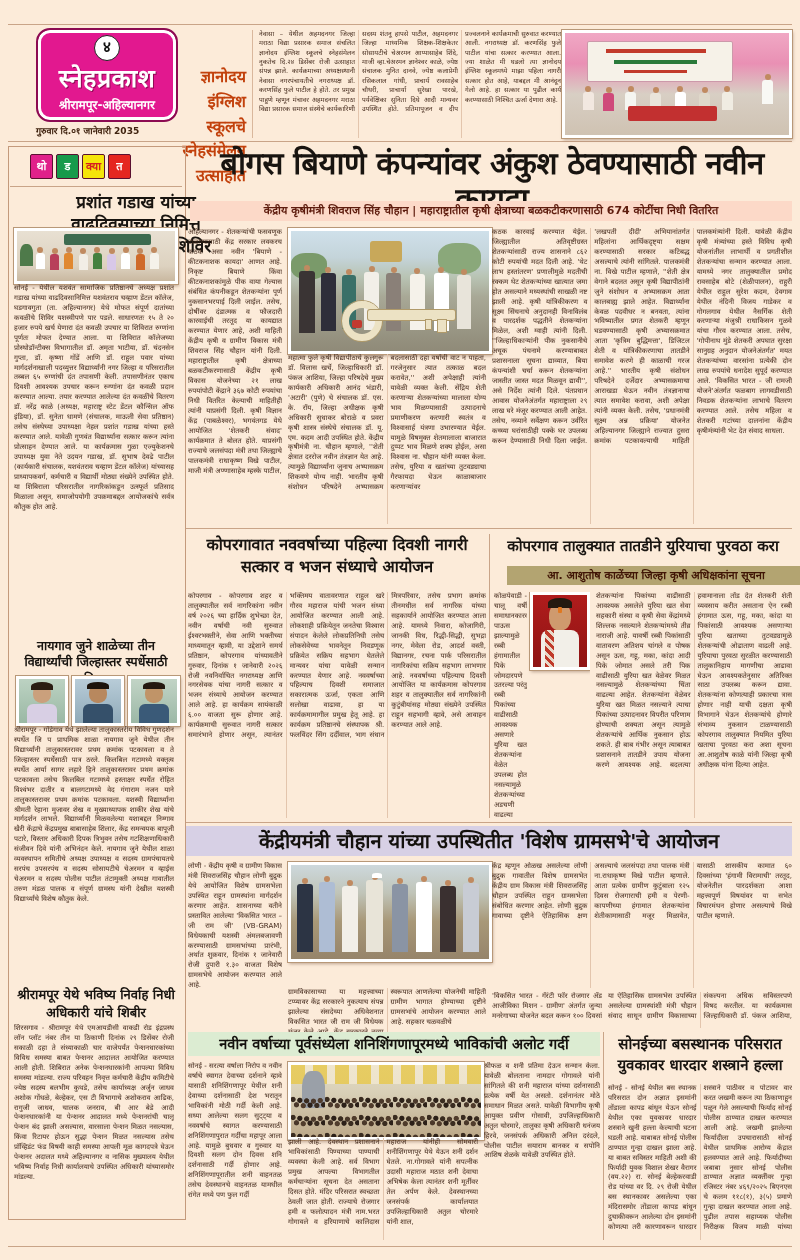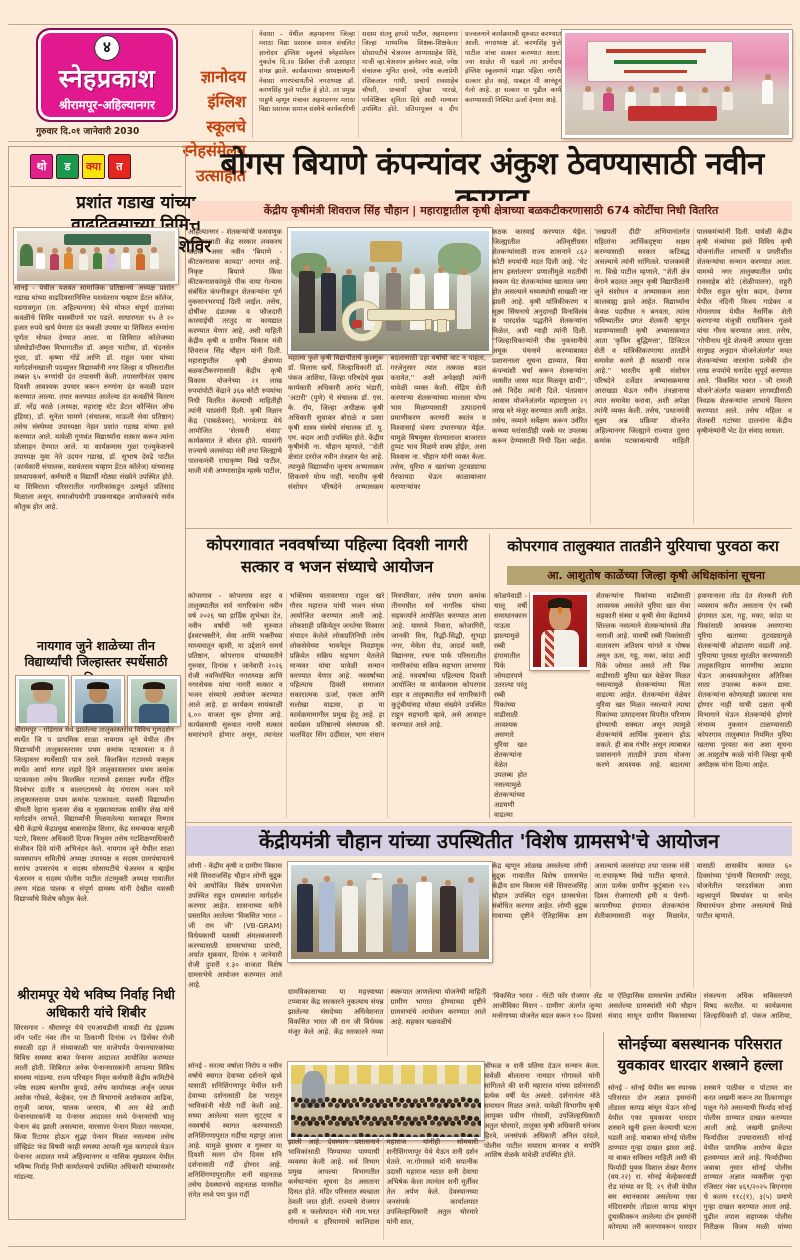--- a/index.html
+++ b/index.html
@@ -35,21 +35,21 @@
 <div id="page">
 
   <div class="rule-h" style="left:8px;right:8px;top:24px;"></div>
   <div class="rule-h" style="left:8px;right:8px;top:141px;"></div>
 
   <div class="abs masthead" style="left:36px;top:28px;width:138px;height:90px;">
     <div class="m-badge">४</div>
     <div class="m-title">स्नेहप्रकाश</div>
     <div class="m-sub">श्रीरामपूर-अहिल्यानगर</div>
   </div>
-  <div class="abs dateline" style="left:36px;top:124px;width:140px;">गुरुवार दि.०१ जानेवारी 2030</div>
+  <div class="abs dateline" style="left:36px;top:124px;width:140px;">गुरुवार दि.०१ जानेवारी 2035</div>
 
   <div class="abs" style="left:176px;top:30px;width:70px;font-size:16px;font-weight:bold;color:#c2410c;text-align:right;line-height:1.55;white-space:pre-line;margin-top:35px;">ज्ञानोदय
 इंग्लिश
 स्कूलचे
 स्नेहसंमेलन
 उत्साहात</div>
   <div class="abs body-txt cols3" style="left:252px;top:30px;width:302px;height:108px;font-size:6.6px;border-left:1px solid #d9b79c;padding-left:6px;">नेवासा – येथील अहमदनगर जिल्हा मराठा विद्या प्रसारक समाज संचलित ज्ञानोदय इंग्लिश स्कूलचे स्नेहसंमेलन नुकतेच दि.२४ डिसेंबर रोजी उत्साहात संपन्न झाले. कार्यक्रमाच्या अध्यक्षस्थानी नेवासा नगरपंचायतीचे नगराध्यक्ष डॉ. करणसिंह फुले पाटील हे होते. तर प्रमुख पाहुणे म्हणून मंचावर अहमदनगर मराठा विद्या प्रसारक समाज संस्थेचे कार्यकारिणी सदस्य शंतनू हापसे पाटील, अहमदनगर जिल्हा माध्यमिक शिक्षक-शिक्षकेतर सोसायटीचे चेअरमन आप्पासाहेब शिंदे, माजी व्हा.चेअरमन ज्ञानेश्वर काळे, ज्येष्ठ संचालक मुनित दानवे, ज्येष्ठ कलाप्रेमी रसिकलाल गांधी, प्राचार्य रावसाहेब चौधरी, प्राचार्या सुरेखा पारखे, पर्यवेक्षिका सुनिता दिघे आदी मान्यवर उपस्थित होते. प्रतिमापूजन व दीप प्रज्वलनाने कार्यक्रमाची सुरुवात करण्यात आली. नगराध्यक्ष डॉ. करणसिंह फुले पाटील यांचा सत्कार करण्यात आला. ज्या शाळेत मी घडलो त्या ज्ञानोदय इंग्लिश स्कूलमध्ये माझा पहिला नागरी सत्कार होत आहे, याबद्दल मी आनंदून गेलो आहे. हा सत्कार या पुढील कार्य करण्यासाठी निश्चित ऊर्जा देणारा आहे.</div>
 
   <div class="photo" style="left:562px;top:30px;width:224px;height:102px;background:linear-gradient(180deg,#f0a8c4 0%,#e990b4 30%,#d8cfc4 60%,#cfc2b2 100%);">
     <div class="abs" style="left:10%;top:8%;width:64%;height:38%;background:#f6f2e8;border:1px solid #c9a;border-radius:2px;">
@@ -177,20 +177,21 @@
     <div class="person" style="left:51%;top:14%;width:16px;height:74px;--c:#8a94a4;"></div>
     <div class="person" style="left:63%;top:12%;width:16px;height:76px;--c:#ffffff;"></div>
     <div class="person" style="left:75%;top:16%;width:16px;height:72px;--c:#3a3030;"></div>
     <div class="person" style="left:87%;top:13%;width:16px;height:75px;--c:#c8ccd4;"></div>
   </div>
   <div class="abs body-txt cols2" style="left:288px;top:960px;width:198px;height:68px;margin-top:28px;">ग्रामविकासाच्या या महत्त्वाच्या टप्प्यावर केंद्र सरकारने नुकत्याच संपन्न झालेल्या संसदेच्या अधिवेशनात विकसित भारत जी राम जी विधेयक मंजूर केले आहे. केंद्र सरकारने नव्या स्वरूपात आणलेल्या योजनेची माहिती ग्रामीण भागात होण्याच्या दृष्टीने ग्रामसभांचे आयोजन करण्यात आले आहे. सहकार चळवळीचे</div>
   <div class="abs body-txt cols3" style="left:492px;top:862px;width:300px;height:126px;">केंद्र म्हणून ओळख असलेल्या लोणी बुद्रुक गावातील विशेष ग्रामसभेत केंद्रीय ग्राम विकास मंत्री शिवराजसिंह चौहान उपस्थित राहून ग्रामसभेला संबोधित करणार आहेत. लोणी बुद्रुक गावाच्या दृष्टीने ऐतिहासिक क्षण असल्याचे जलसंपदा तथा पालक मंत्री ना.राधाकृष्ण विखे पाटील म्हणाले. आता प्रत्येक ग्रामीण कुटुंबाला १२५ दिवस रोजगाराची हमी व पेरणी-कापणीच्या हंगामात शेतकऱ्यांना शेतीकामासाठी मजूर मिळावेत, यासाठी शासकीय कामात ६० दिवसांच्या 'हंगामी विरामाची' तरतूद, योजनेतील पारदर्शकता आशा महत्त्वपूर्ण विषयांवर या सभेत विचारमंथन होणार असल्याचे विखे पाटील म्हणाले.</div>
   <div class="abs body-txt cols2" style="left:492px;top:992px;width:110px;height:36px;columns:1;">'विकसित भारत - गॅरंटी फॉर रोजगार अँड आजीविका मिशन - ग्रामीण' अंतर्गत जुन्या मनरेगाच्या योजनेत बदल करून १०० दिवसां ऐवजी आता १२५ दिवस रोजगाराची हमी मिळणार आहे. या ऐतिहासिक ग्रामसभेच्या नियोजनाचा आढावा जलसंपदा तथा जिल्ह्याचे पालकमंत्री राधाकृष्ण विखे पाटील यांनी घेतला.</div>
   <div class="abs body-txt cols2" style="left:608px;top:992px;width:184px;height:36px;">या ऐतिहासिक ग्रामसभेस उपस्थित असलेल्या ग्रामस्थांशी मंत्री चौहान संवाद साधून ग्रामीण विकासाच्या संकल्पना अधिक सविस्तरपणे विषद करतील. या कार्यक्रमास जिल्हाधिकारी डॉ. पंकज आशिया, जिल्हा परिषदेचे मुख्य कार्यकारी अधिकारी आनंद भंडारी यांच्यासह प्रशासनातील वरिष्ठ अधिकारी उपस्थित राहणार आहेत. या विशेष ग्रामसभेचे कामकाज व मान्यवरांचे मार्गदर्शन समाजमाध्यमाद्वारे थेट प्रक्षेपित करण्यात येणार आहे.</div>
 
+  <div class="abs headline-band" style="left:188px;top:1032px;width:412px;height:24px;background:#dcecd2;font-size:14.5px;line-height:24px;">नवीन वर्षाच्या पूर्वसंध्येला शनिशिंगणापूरमध्ये भाविकांची अलोट गर्दी</div>
   <div class="abs body-txt" style="left:188px;top:1062px;width:94px;height:178px;">सोनई - सरत्या वर्षाला निरोप व नवीन वर्षाचे स्वागत देवाच्या दर्शनाने व्हावे यासाठी शनिशिंगणापूर येथील शनी देवाच्या दर्शनासाठी देश भरातून भाविकांनी मोठी गर्दी केली आहे. सध्या आलेल्या सलग सुट्ट्या व नववर्षाचे स्वागत करण्यासाठी शनिशिंगणापुरात गर्दीचा महापूर आला आहे. यामुळे बुधवार व गुरुवार या दिवशी सलग दोन दिवस शनि दर्शनासाठी गर्दी होणार आहे. शनिशिंगणापूरातील शनी वाहनतळ तसेच देवस्थानचे वाहनतळ यामधील रांगेत मध्ये पण फुल गर्दी</div>
   <div class="photo" style="left:288px;top:1062px;width:190px;height:72px;background:linear-gradient(180deg,#e4ddc8 0%,#d8cfb6 40%,#bca888 100%);">
     <div class="abs" style="left:0;top:0;width:100%;height:26%;background:repeating-linear-gradient(90deg,#e8c84a 0 14px,#f2e8d0 14px 22px);opacity:.8;"></div>
     <div class="abs" style="left:6%;top:8%;width:12%;height:52%;background:#9aa0a8;border-radius:40% 40% 10% 10%;"></div>
     <div class="abs" style="left:0;top:40%;width:100%;height:60%;background:radial-gradient(circle at 6% 30%,#3a2c20 2.2px,transparent 3px),radial-gradient(circle at 16% 60%,#4a382a 2.2px,transparent 3px),radial-gradient(circle at 26% 35%,#2c2018 2.2px,transparent 3px),radial-gradient(circle at 36% 65%,#503c2c 2.2px,transparent 3px),radial-gradient(circle at 46% 38%,#3a2c20 2.2px,transparent 3px),radial-gradient(circle at 56% 62%,#2c2018 2.2px,transparent 3px),radial-gradient(circle at 66% 40%,#4a382a 2.2px,transparent 3px),radial-gradient(circle at 76% 64%,#3a2c20 2.2px,transparent 3px),radial-gradient(circle at 86% 36%,#503c2c 2.2px,transparent 3px),radial-gradient(circle at 96% 60%,#2c2018 2.2px,transparent 3px);background-size:34px 18px;"></div>
   </div>
   <div class="abs body-txt cols2" style="left:288px;top:1138px;width:190px;height:102px;">झाली आहे. देवस्थान प्रशासनाने भाविकांसाठी पिण्याच्या पाण्याची व्यवस्था केली आहे. सर्व विभाग प्रमुख आपल्या विभागतील कर्मचाऱ्यांना सूचना देत असताना दिसत होते. मंदिर परिसरात स्वच्छता ठेवली जात होती. राज्याचे रोजगार हमी व फलोत्पादन मंत्री नाम.भरत गोगावले व हरियाणाचे कालिदास महाराज यांनीही सोमवारी शनीशिंगणापूर येथे येऊन शनी दर्शन घेतले. ना.गोगावले यांनी सपत्नीक उदासी महाराज मठात शनी देवाचा अभिषेक केला त्यानंतर शनी मूर्तीवर तेल अर्पण केले. देवस्थानच्या जनसंपर्क कार्यालयात उपजिल्हाधिकारी अतुल चोरमारे यांनी शाल,</div>
   <div class="abs body-txt" style="left:484px;top:1062px;width:116px;height:178px;">श्रीफळ व शनी प्रतिमा देऊन सन्मान केला. यावेळी बोलताना नामदार गोगावले यांनी सांगितले की शनी महाराज यांच्या दर्शनासाठी प्रत्येक वर्षी येत असतो. दर्शनानंतर मोठे समाधान मिळत असते. यावेळी विभागीय कृषी आयुक्त प्रवीण गोसावी, उपजिल्हाधिकारी अतुल चोरमारे, तालुका कृषी अधिकारी धनंजय हिरवे, जनसंपर्क अधिकारी अनिल दरंदले, पोलीस पाटील सयाराम बानकर व सपोनि आशिष शेळके यावेळी उपस्थित होते.</div>
 
   <div class="rule-v" style="left:603px;top:1032px;height:208px;"></div>

